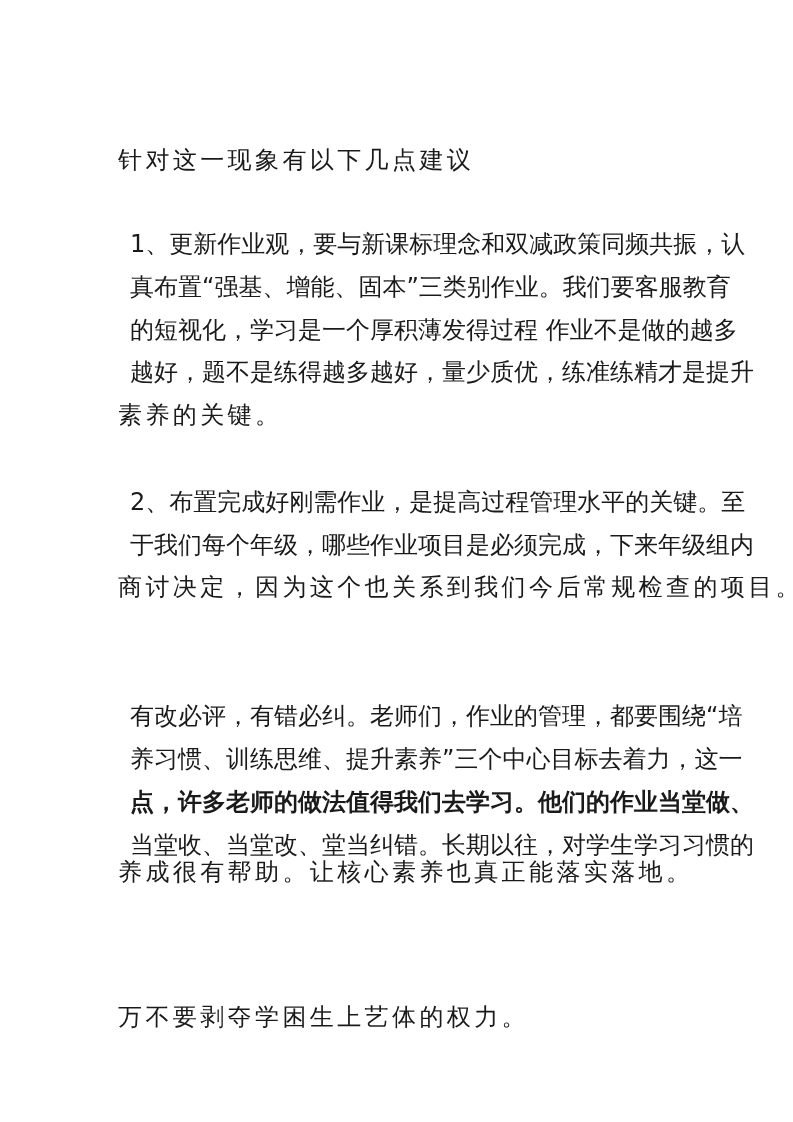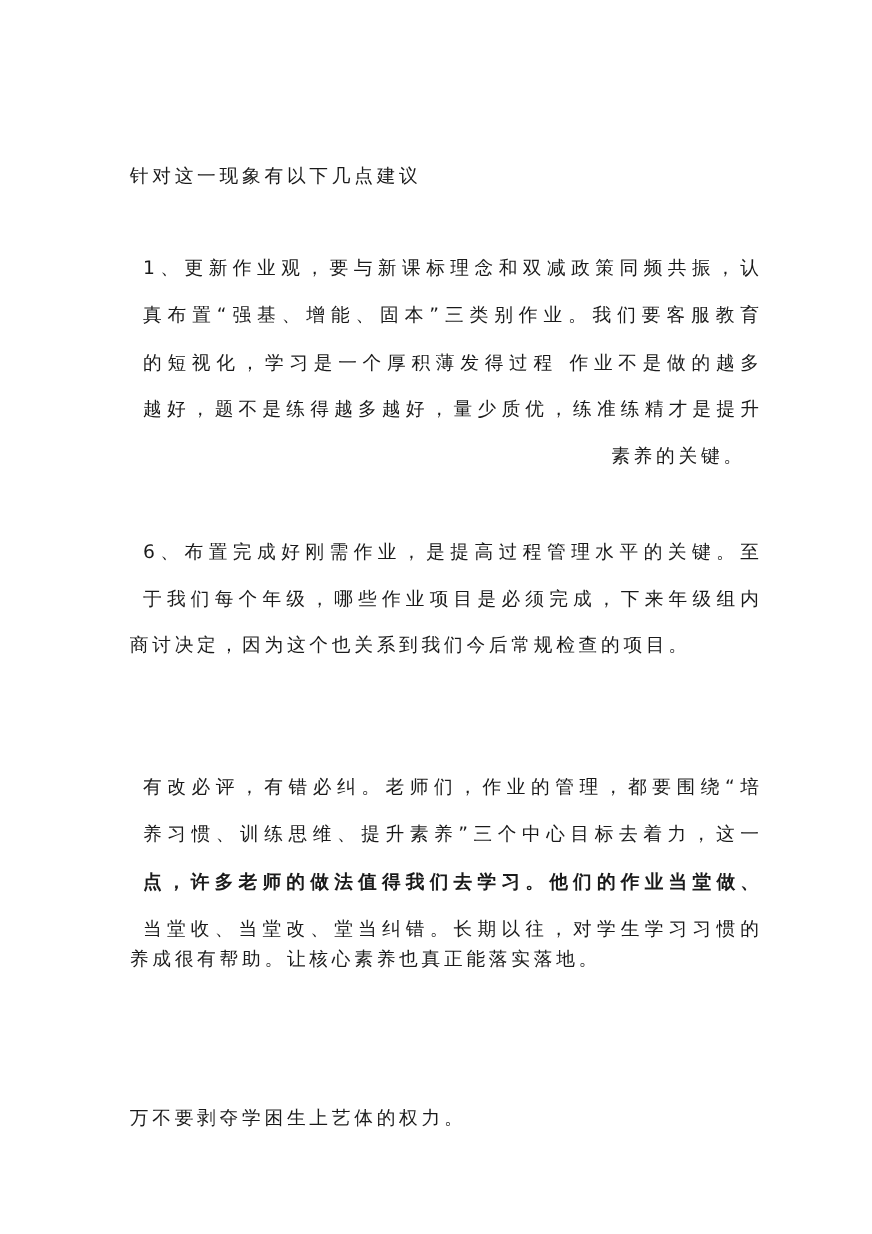--- a/index.html
+++ b/index.html
@@ -1,35 +1,35 @@
 <!DOCTYPE html>
 <html><head>
 <meta charset="utf-8">
 <style>
   html, body { margin: 0; padding: 0; background: #ffffff; }
   body { width: 793px; height: 1122px; position: relative; overflow: hidden;
          font-family: "DejaVu Sans", "Liberation Sans", sans-serif; color: #1a1a1a; }
   .page { position: absolute; left: 0; top: 0; width: 793px; height: 1122px; background: #fff; }
-  .line { position: absolute; left: 118px; width: 560px; font-size: 17px; line-height: 30px;
+  .line { position: absolute; left: 118px; width: 560px; font-size: 24px; line-height: 30px;
           white-space: nowrap; letter-spacing: 3.4px; }
   .line.full { text-align: justify; text-align-last: justify; letter-spacing: 0; margin-left: 12px; }
 </style>
 </head>
 <body>
 
 <div class="page">
   <div class="line" style="top:145px;">针对这一现象有以下几点建议</div>
 
   <div class="line full" style="top:229px;">1、更新作业观，要与新课标理念和双减政策同频共振，认</div>
   <div class="line full" style="top:272px;">真布置“强基、增能、固本”三类别作业。我们要客服教育</div>
   <div class="line full" style="top:315px;">的短视化，学习是一个厚积薄发得过程 作业不是做的越多</div>
   <div class="line full" style="top:357px;">越好，题不是练得越多越好，量少质优，练准练精才是提升</div>
-  <div class="line" style="top:400px;text-align:right;">素养的关键。</div>
+  <div class="line" style="top:400px;">素养的关键。</div>
 
-  <div class="line full" style="top:487px;">6、布置完成好刚需作业，是提高过程管理水平的关键。至</div>
+  <div class="line full" style="top:487px;">2、布置完成好刚需作业，是提高过程管理水平的关键。至</div>
   <div class="line full" style="top:530px;">于我们每个年级，哪些作业项目是必须完成，下来年级组内</div>
   <div class="line" style="top:572px;">商讨决定，因为这个也关系到我们今后常规检查的项目。</div>
 
   <div class="line full" style="top:701px;">有改必评，有错必纠。老师们，作业的管理，都要围绕“培</div>
   <div class="line full" style="top:744px;">养习惯、训练思维、提升素养”三个中心目标去着力，这一</div>
   <div class="line full" style="top:787px;font-weight:bold;">点，许多老师的做法值得我们去学习。他们的作业当堂做、</div>
   <div class="line full" style="top:830px;">当堂收、当堂改、堂当纠错。长期以往，对学生学习习惯的</div>
   <div class="line" style="top:857px;">养成很有帮助。让核心素养也真正能落实落地。</div>
 
   <div class="line" style="top:1002px;">万不要剥夺学困生上艺体的权力。</div>

